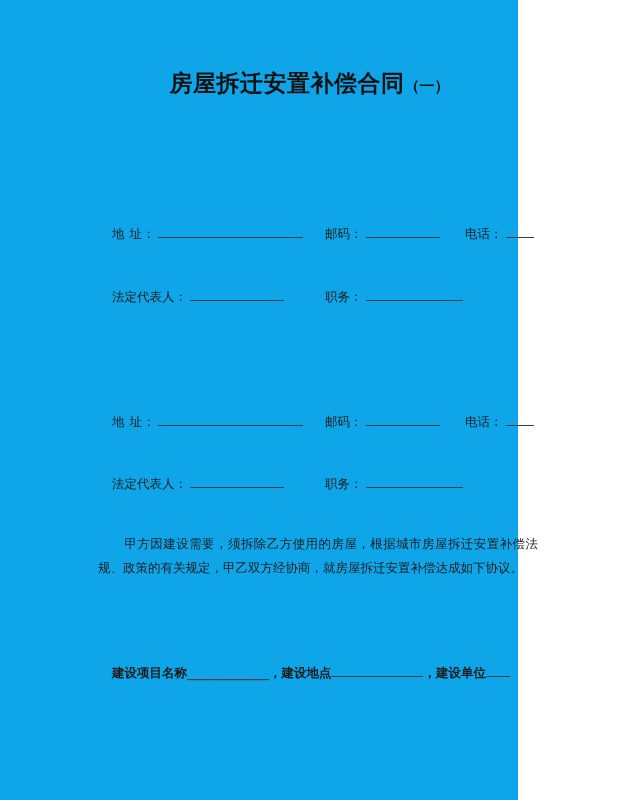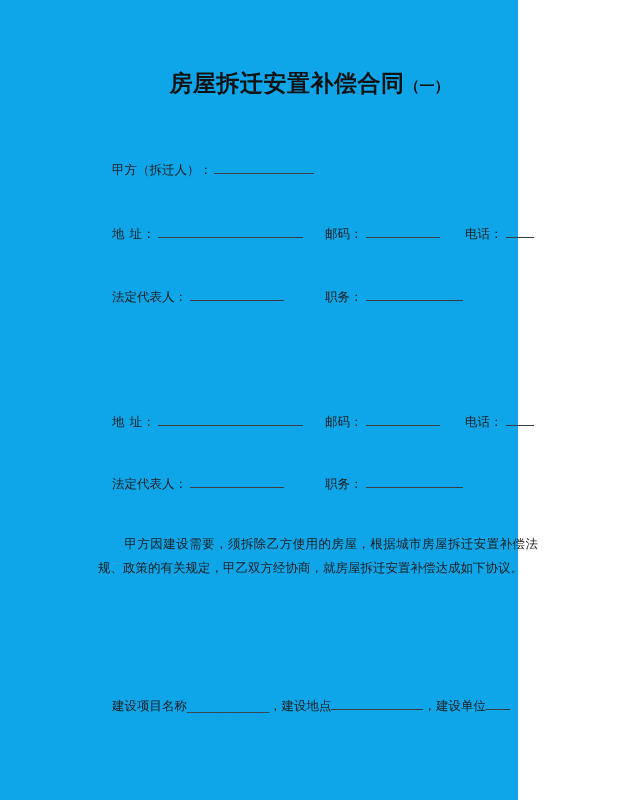--- a/index.html
+++ b/index.html
@@ -112,23 +112,20 @@
 </style>
 </head>
 <body>
 
 <div class="page">
 
   <div class="doc-title">
     <span>房屋拆迁安置补偿合同</span><span class="title-suffix">（一）</span>
   </div>
 
-  <div class="row" style="left:112px; top:162px;">
-    <span class="label">甲方（拆迁人）：</span><span class="blank" style="width:100px; margin-left:2px;"></span>
-  </div>
 
   <div class="row" style="left:112px; top:226px;">
     <span class="label wide">地 址：</span><span class="blank" style="width:145px; margin-left:3px;"></span>
   </div>
   <div class="row" style="left:325px; top:226px;">
     <span class="label">邮码：</span><span class="blank" style="width:74px; margin-left:3px;"></span>
   </div>
   <div class="row" style="left:465px; top:226px;">
     <span class="label">电话：</span><span class="blank" style="width:28px; margin-left:3px;"></span>
   </div>
@@ -156,17 +153,17 @@
   </div>
   <div class="row" style="left:325px; top:476px;">
     <span class="label">职务：</span><span class="blank" style="width:97px; margin-left:3px;"></span>
   </div>
 
   <div class="para" style="top:532px;">
     <span class="indent"></span><span>甲方因建设需要，须拆除乙方使用的房屋，根据城市房屋拆迁安置补偿法规、政策的有关规定，甲乙双方经协商，就房屋拆迁安置补偿达成如下协议。</span>
   </div>
 
 
-  <div class="bottom-line" style="top:698px;">
+  <div class="bottom-line" style="top:665px;font-weight:bold;">
     <span class="label">建设项目名称</span><span class="blank-chars">______________</span><span class="label">，</span><span class="label">建设地点</span><span class="blank" style="width:92px;"></span><span class="label">，</span><span class="label">建设单位</span><span class="blank" style="width:24px;"></span>
   </div>
 
 </div>
 
 </body></html>

